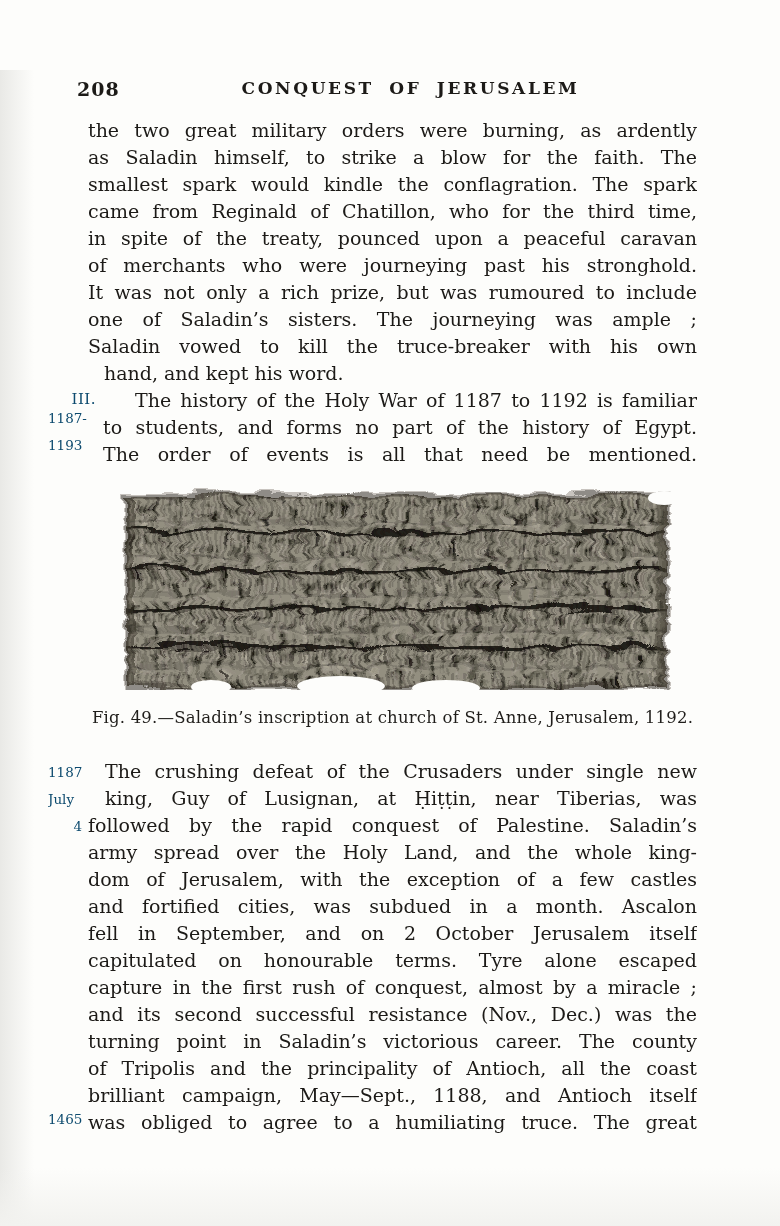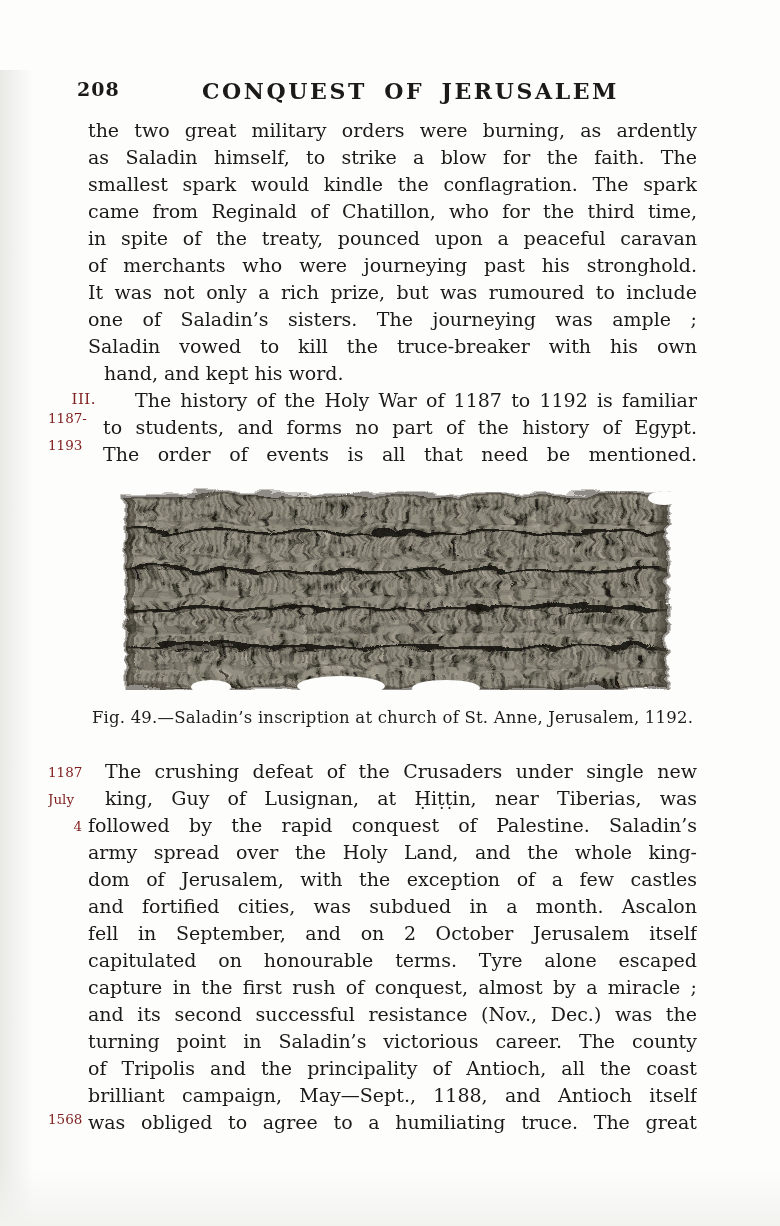--- a/index.html
+++ b/index.html
@@ -10,33 +10,33 @@
     color:#1c1a17;
   }
   .scan-edge-left{position:absolute;left:0;top:70px;bottom:0;width:34px;
     background:linear-gradient(90deg,#e9e9e6 0%,rgba(233,233,230,0) 100%);}
   .scan-edge-bottom{position:absolute;left:0;right:0;bottom:0;height:58px;
     background:linear-gradient(0deg,#f2f2ef 0%,rgba(242,242,239,0) 100%);}
 
   .running-head{position:absolute;top:78px;left:80px;width:609px;height:26px;}
   .page-number{position:absolute;left:-3px;top:0;font-size:19px;font-weight:bold;letter-spacing:1px;}
   .head-title{position:absolute;left:0;right:0;top:0;text-align:center;padding-left:52px;
-    font-size:22px;font-weight:bold;letter-spacing:2.6px;word-spacing:7px;}
+    font-size:17px;font-weight:bold;letter-spacing:2.6px;word-spacing:7px;}
 
   .para{position:absolute;left:88px;width:609px;font-size:19px;line-height:27px;}
   .line{white-space:nowrap;overflow:hidden;text-align:justify;text-align-last:justify;height:27px;}
   .p1{top:117px;}
   .p1 .line:last-child{text-align-last:left;margin-left:16px;}
   .p2{top:387px;}
   .p2 .line{padding-left:15px;}
   .p2 .line:first-child{padding-left:47px;}
   .p3{top:758px;}
   .p3 .line:nth-child(1),.p3 .line:nth-child(2){padding-left:17px;}
 
-  .sidenote{position:absolute;left:48px;width:48px;text-align:right;line-height:19px;color:#7f1d1d;}
+  .sidenote{position:absolute;left:48px;width:48px;text-align:right;line-height:19px;color:#0c4a6e;}
   .sidenote .sn-big{font-size:15px;letter-spacing:0.5px;}
   .sidenote .sn-small{font-size:13.5px;}
   .sn-1{top:390px;}
   .sn-2{top:763px;}
   .sn-2 .sn-center{padding-right:14px;}
   .sn-3{top:1110px;}
 
   .figure-wrap{position:absolute;left:116px;top:488px;width:556px;height:202px;}
   .figure-caption{position:absolute;top:708px;left:80px;width:625px;text-align:center;
     font-size:16.5px;letter-spacing:0.2px;color:#201e1b;}
@@ -152,15 +152,15 @@
     <div class="line">capture in the first rush of conquest, almost by a miracle ;</div>
     <div class="line">and its second successful resistance (Nov., Dec.) was the</div>
     <div class="line">turning point in Saladin’s victorious career. The county</div>
     <div class="line">of Tripolis and the principality of Antioch, all the coast</div>
     <div class="line">brilliant campaign, May—Sept., 1188, and Antioch itself</div>
     <div class="line">was obliged to agree to a humiliating truce. The great</div>
   </div>
 
 <div class="sidenote sn-3">
   <div class="sn-small">
-      <div class="line">1568</div>
+      <div class="line">1465</div>
     </div>
 </div>
 
 </body></html>

